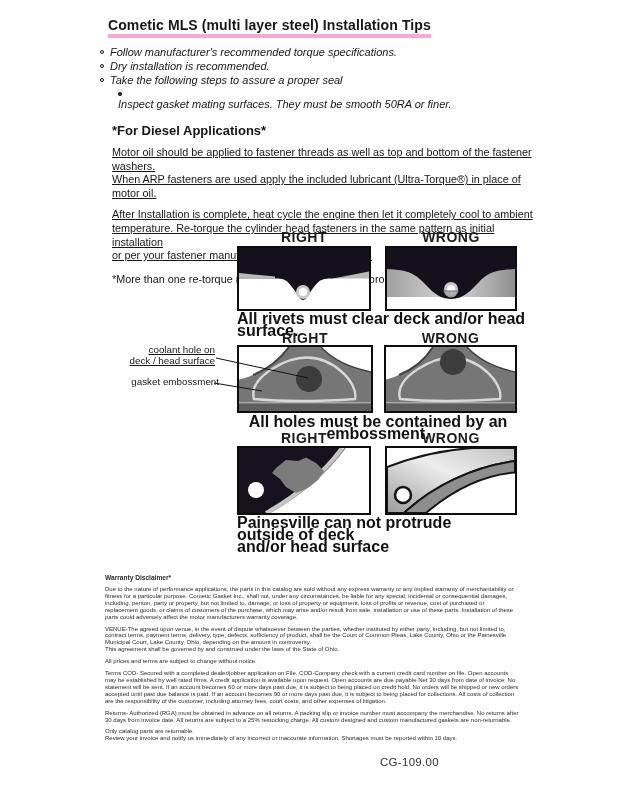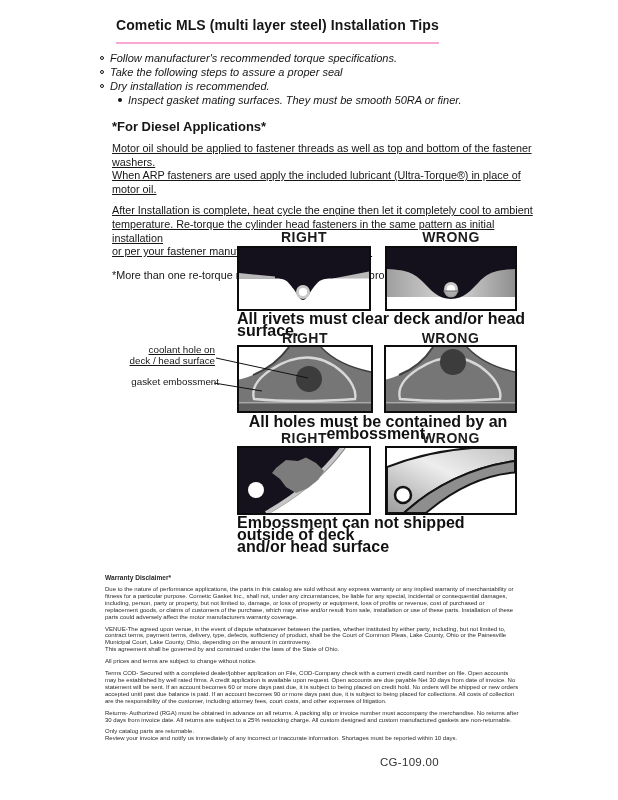--- a/index.html
+++ b/index.html
@@ -7,29 +7,29 @@
   .page {
     position:relative; width:618px; height:800px; background:#ffffff;
     font-family:"Liberation Sans", sans-serif; color:#161616; overflow:hidden;
     margin:0 auto;
   }
   .pre { white-space:pre-line; }
 
   
   .content { position:absolute; left:100px; top:16px; width:448px; }
   .title {
-    display:inline-block; margin-left:16px; font-size:14px; font-weight:bold;
-    letter-spacing:.1px; border-bottom:2px solid #f9a8d4; padding-bottom:9px;
+    display:inline-block; margin-left:8px; font-size:14px; font-weight:bold;
+    letter-spacing:.1px; border-bottom:4px solid #f9a8d4; padding-bottom:1px;
   }
   .bullets { margin-top:7px;font-style:italic; }
   .b-row { display:flex; align-items:flex-start; line-height:14px; font-size:11px; }
   .b-row .mk { flex:0 0 10px; display:flex; justify-content:flex-start; padding-top:5px; }
   .o-bullet { width:4px; height:4px; border:1px solid #161616; border-radius:50%; display:inline-block; }
   .dot-bullet { width:4px; height:4px; background:#161616; border-radius:50%; display:inline-block; }
-  .sub { margin-left:18px; }
+  .sub { margin-left:18px;flex-direction:column; }
   .diesel-h { margin:12px 0 0 12px; font-size:13px; font-weight:bold; }
   .para { margin:8px 0 0 12px; font-size:10.8px; line-height:13.6px;text-decoration:underline; }
   .note { margin:10px 0 0 12px; font-size:10.8px; }
 
   
   .dg-label { position:absolute; font-size:14px; font-weight:600; letter-spacing:.5px; text-align:center; color:#1b1b1b; }
   .fig { position:absolute; border:2px solid #0c0c0c; background:#fff; line-height:0; }
   .fig svg { display:block; }
   .caption { position:absolute; font-size:16px; font-weight:bold; line-height:12px; color:#111; }
   .callout { position:absolute; font-size:9.8px; line-height:10.8px; text-align:right; color:#161616; }
@@ -54,27 +54,27 @@
       <div class="b-row">
         <span class="mk">
             <span class="o-bullet"></span>
           </span>
         <span>Follow manufacturer's recommended torque specifications.</span>
       </div>
       <div class="b-row">
         <span class="mk">
             <span class="o-bullet"></span>
           </span>
+        <span>Dry installation is recommended.</span>
+      </div>
+      <div class="b-row">
+        <span class="mk">
+            <span class="o-bullet"></span>
+          </span>
         <span>Take the following steps to assure a proper seal</span>
-      </div>
-      <div class="b-row">
-        <span class="mk">
-            <span class="o-bullet"></span>
-          </span>
-        <span>Dry installation is recommended.</span>
       </div>
       <div class="b-row sub">
         <span class="mk">
             <span class="dot-bullet"></span>
           </span>
         <span>Inspect gasket mating surfaces.  They must be smooth 50RA or finer.</span>
       </div>
     </div>
 
     <div class="diesel-h">*For Diesel Applications*</div>
@@ -187,21 +187,21 @@
           <stop offset="1" stop-color="#c2c2c2"></stop>
         </linearGradient>
       </defs>
       <rect x="0" y="0" width="128" height="65" fill="#ffffff"></rect>
       <path d="M0,19 C30,7.5 56,2 85,0 L128,0 L128,13 C85,19 46,38 17,65 L0,65 Z" fill="url(#g3)" stroke="#141414" stroke-width="2"></path>
       <path d="M128,13 C85,19 46,38 17,65 L39,65 C66,42 96,27 128,24.5 Z" fill="#8e8e8e" stroke="#141414" stroke-width="2"></path>
       <circle cx="16" cy="47" r="8" fill="#ffffff" stroke="#141414" stroke-width="2.5"></circle>
     </svg>
   </div>
 
-  <div class="caption pre" style="left:237px; top:517px; width:260px;">Embossment can not shipped outside of deck
+  <div class="caption pre" style="left:237px; top:517px; width:260px;">Painesville can not protrude outside of deck
 and/or head surface</div>
 
   <div class="disclaimer">
     <div class="disc-h">Warranty Disclaimer*</div>
     <p class="disc-p">Due to the nature of performance applications, the parts in this catalog are sold without any express warranty or any implied warranty of merchantability or fitness for a particular purpose.  Cometic Gasket Inc., shall not, under any circumstances, be liable for any special, incidental or consequential damages, including, person, party or property, but not limited to, damage, or loss of property or equipment, loss of profits or revenue, cost of purchased or replacement goods, or claims of customers of the purchase, which may arise and/or result from sale, installation or use of these parts.  Installation of these parts could adversely affect the motor manufacturers warranty coverage.</p>
     <p class="disc-p">VENUE-The agreed upon venue, in the event of dispute whatsoever between the parties, whether instituted by either party, including, but not limited to, contract terms, payment terms, delivery, type, defects, sufficiency of product, shall be the Court of Common Pleas, Lake County, Ohio or the Painesville Municipal Court, Lake County, Ohio, depending on the amount in controversy.
 This agreement shall be governed by and construed under the laws of the State of Ohio.</p>
     <p class="disc-p">All prices and terms are subject to change without notice.</p>
     <p class="disc-p">Terms COD- Secured with a completed dealer/jobber application on File, COD-Company check with a current credit card number on file.  Open accounts may be established by well rated firms.  A credit application is available upon request.  Open accounts are due payable Net 30 days from date of invoice.  No statement will be sent.  If an account becomes 60 or more days past due, it is subject to being placed on credit hold.  No orders will be shipped or new orders accepted until past due balance is paid.  If an account becomes 90 or more days past due, it is subject to being placed for collections.  All costs of collection are the responsibility of the customer, including attorney fees, court costs, and other expenses of litigation.</p>
     <p class="disc-p">Returns- Authorized (RGA) must be obtained in advance on all returns.  A packing slip or invoice number must accompany the merchandise.  No returns after 30 days from invoice date.  All returns are subject to a 25% restocking charge.  All custom designed and custom manufactured gaskets are non-returnable.</p>

